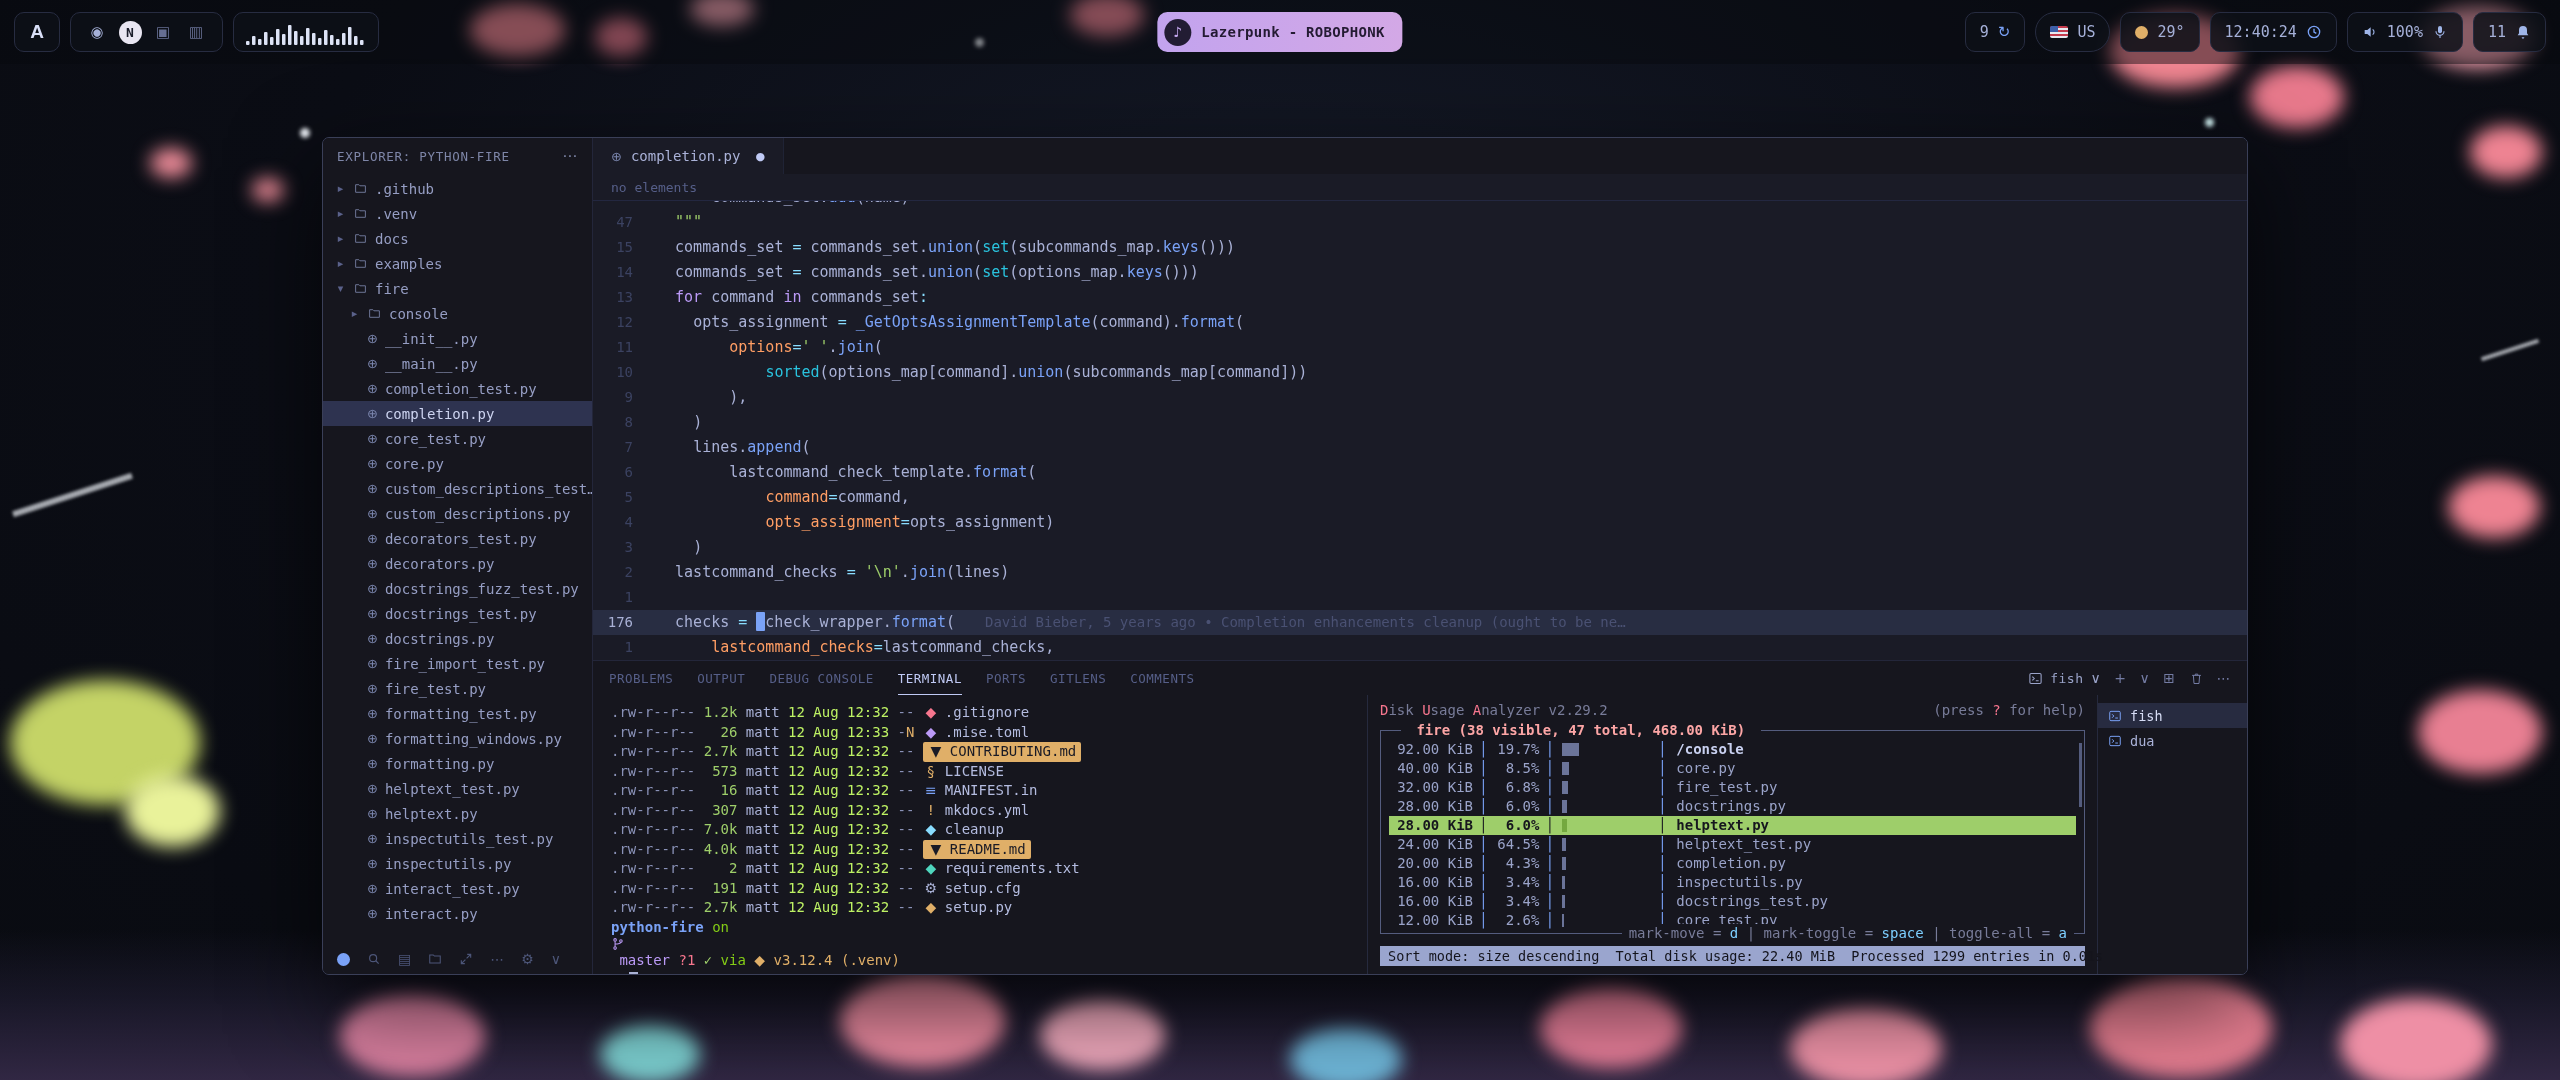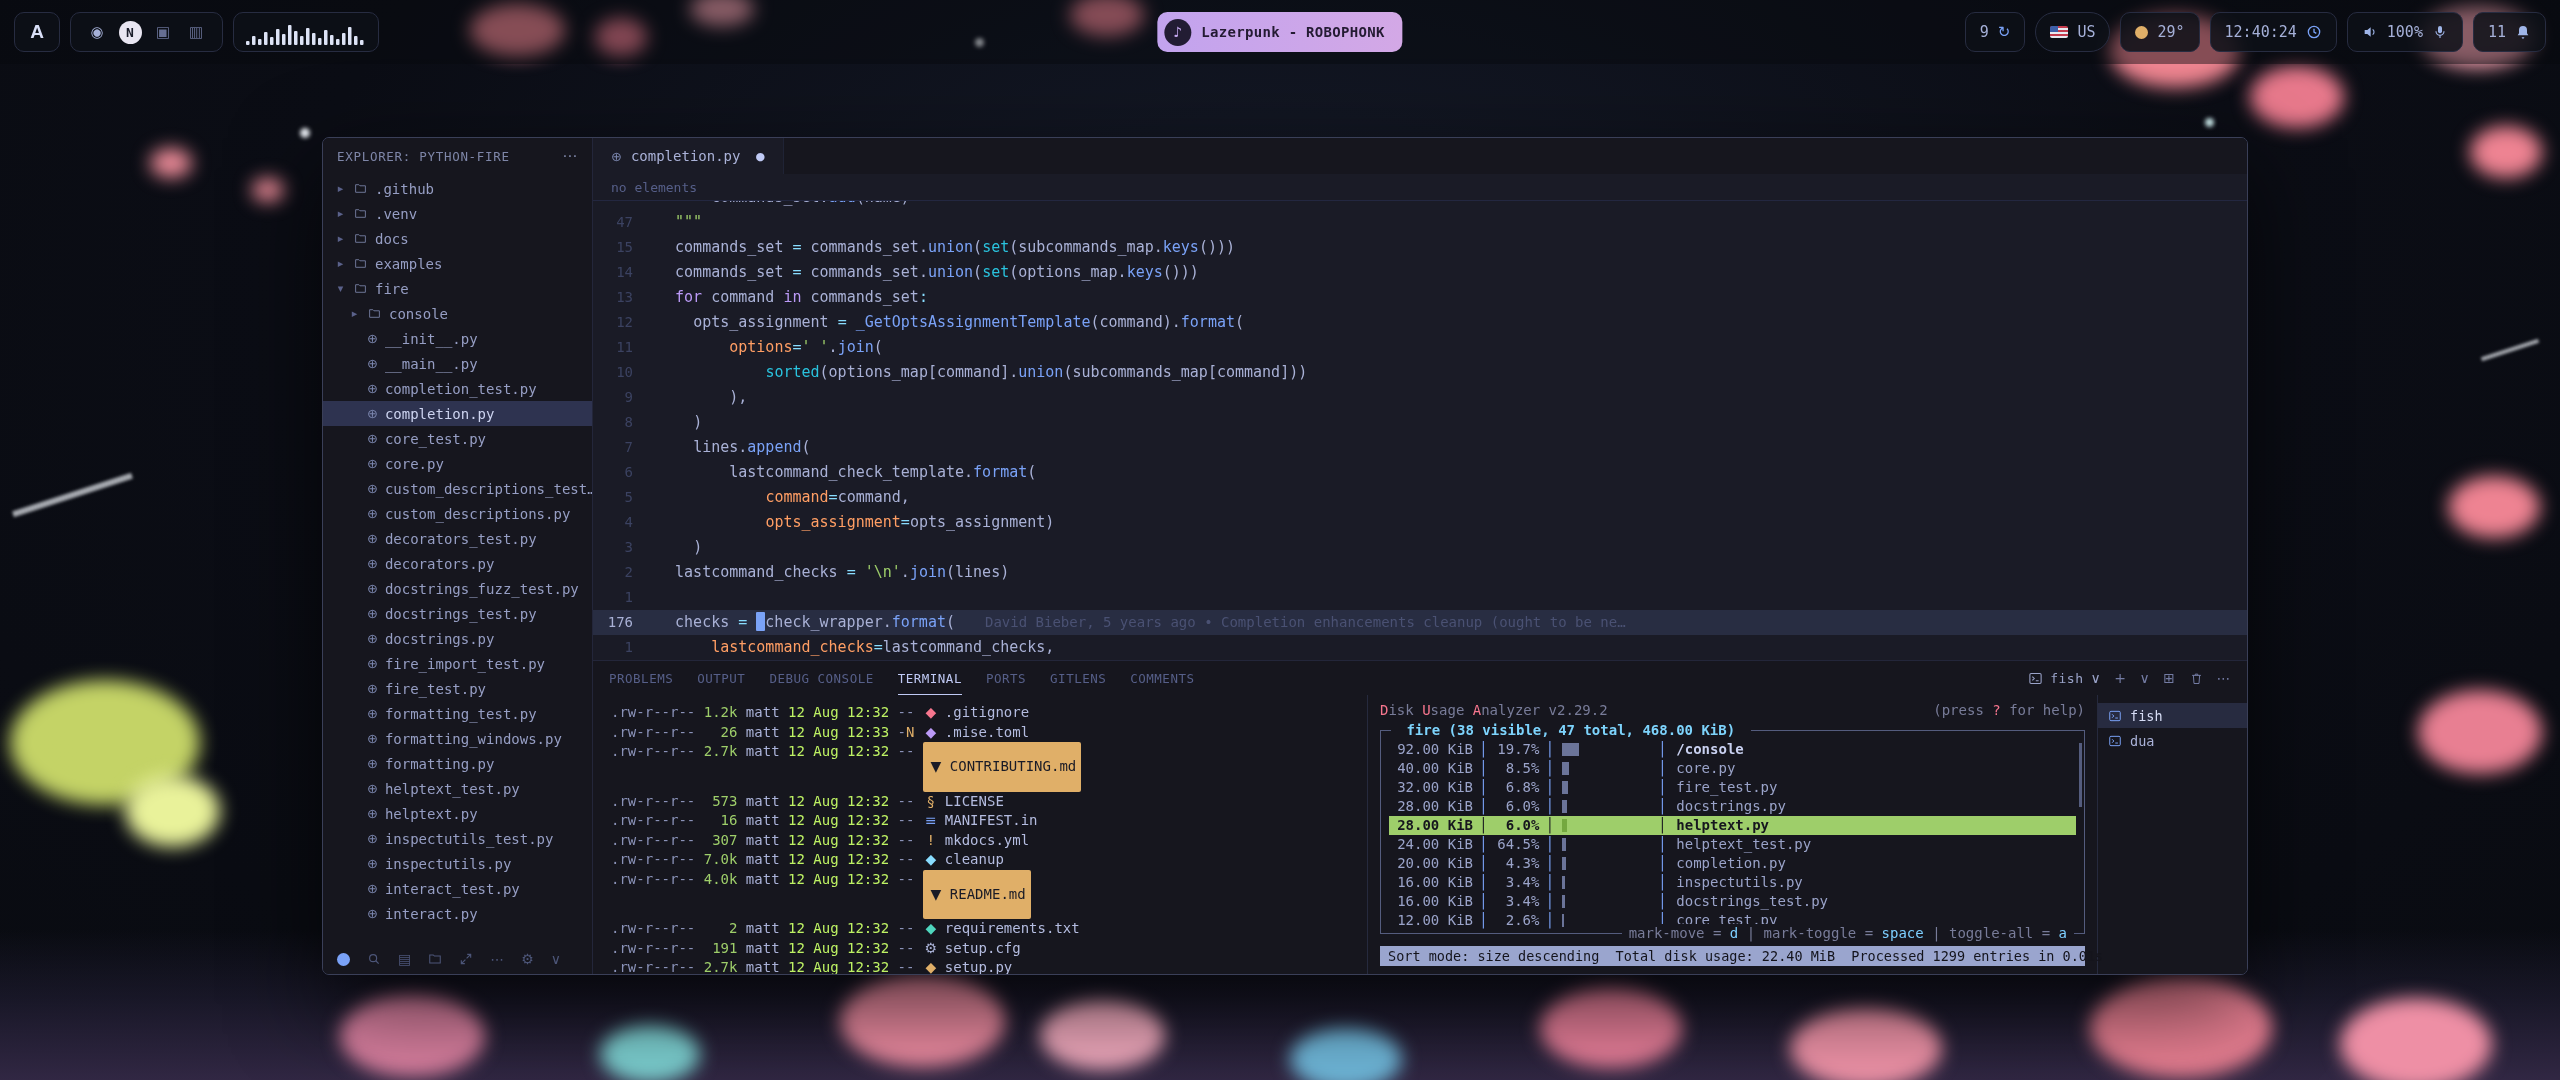--- a/index.html
+++ b/index.html
@@ -111,39 +111,39 @@
     padding:8px 0 6px 18px; font-size:14px; line-height:19.5px; }
   .trow { display:flex; white-space:pre; }
   .t-perms { width:10ch; color:#8a92b8; }
   .t-size  { width:5ch; text-align:right; color:#9ece6a; margin-right:1ch; }
   .t-owner { width:5ch; color:#aab2d8; }
   .t-date  { width:13ch; color:#bef264; }
   .t-git   { width:3ch; color:#8a92b8; }
   .t-git .gy { color:#e0af68; }
   .ficon { width:16px; display:inline-block; text-align:center; margin-right:6px; }
   .fname { color:#b4bce0; }
-  .fname.hl { background:#e0af68; color:#1a1b26; padding:15px 5px; border-radius:2px; }
+  .fname.hl { background:#e0af68; color:#1a1b26; padding:0 5px; border-radius:2px; }
   .tspacer { flex:1; }
   .tprompt { white-space:pre; }
   .p-dir { color:#7aa2f7; font-weight:700; } .p-fg { color:#84cc16; }
   .p-branch { color:#bb9af7; } .p-err { color:#f7768e; }
   .p-ok { color:#9ece6a; } .p-ver { color:#e0af68; }
   .tprompt .bicon svg { width:14px; height:14px; vertical-align:-2px; }
   .psym { color:#9ece6a; font-weight:700; font-size:16px; }
   .pcursor { display:inline-block; width:9px; height:17px; background:#aab2d6;
     vertical-align:-3px; margin-left:8px; }
 
   #dua { width:730px; flex:none; border-left:1px solid #262a3e; display:flex;
     flex-direction:column; font-size:14px; line-height:19px; padding-top:6px; position:relative; }
   .dua-title { display:flex; justify-content:space-between; margin:0 12px; white-space:pre; }
   .du-n { color:#787c99; } .du-h { color:#f7768e; } .du-k { color:#7dcfff; }
   .dua-box { margin:10px 12px 12px 12px; border:1px solid #545c7e; position:relative;
     padding:9px 8px 9px 8px; flex:1; min-height:0; }
-  .dua-frame-title { position:absolute; top:-10px; left:10px; background:#16161e;
-    padding:0 7px; color:#7dd3fc; font-weight:700; white-space:pre; }
+  .dua-frame-title { position:absolute; top:-10px; left:20px; background:#16161e;
+    padding:0 7px; color:#fca5a5; font-weight:700; white-space:pre; }
   .dua-footer { position:absolute; bottom:-10px; right:10px; background:#16161e;
     padding:0 7px; white-space:pre; color:#8a92b8; }
   .drow { display:flex; align-items:center; height:19px; white-space:pre; }
   .dsz { width:84px; text-align:right; color:#9aa3c9; }
   .dsep { color:#7aa2f7; padding:0 6px; }
   .dpct { width:46px; text-align:right; color:#9aa3c9; }
   .dbar { width:88px; height:13px; position:relative; margin:0 2px; }
   .dfill { position:absolute; left:0; top:0; bottom:0; background:#6b7499; }
   .dname { color:#9aa3c9; padding-left:4px; }
   .dname.dir { color:#c8d0f0; font-weight:700; }

